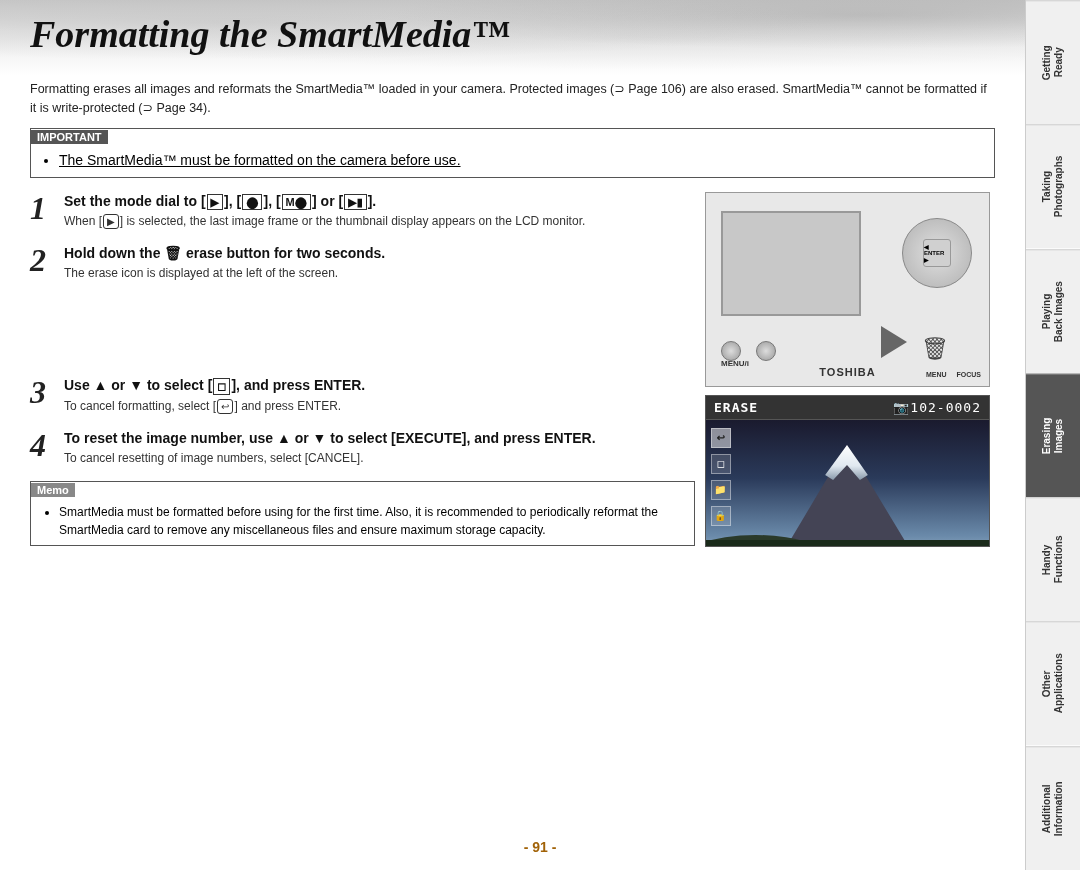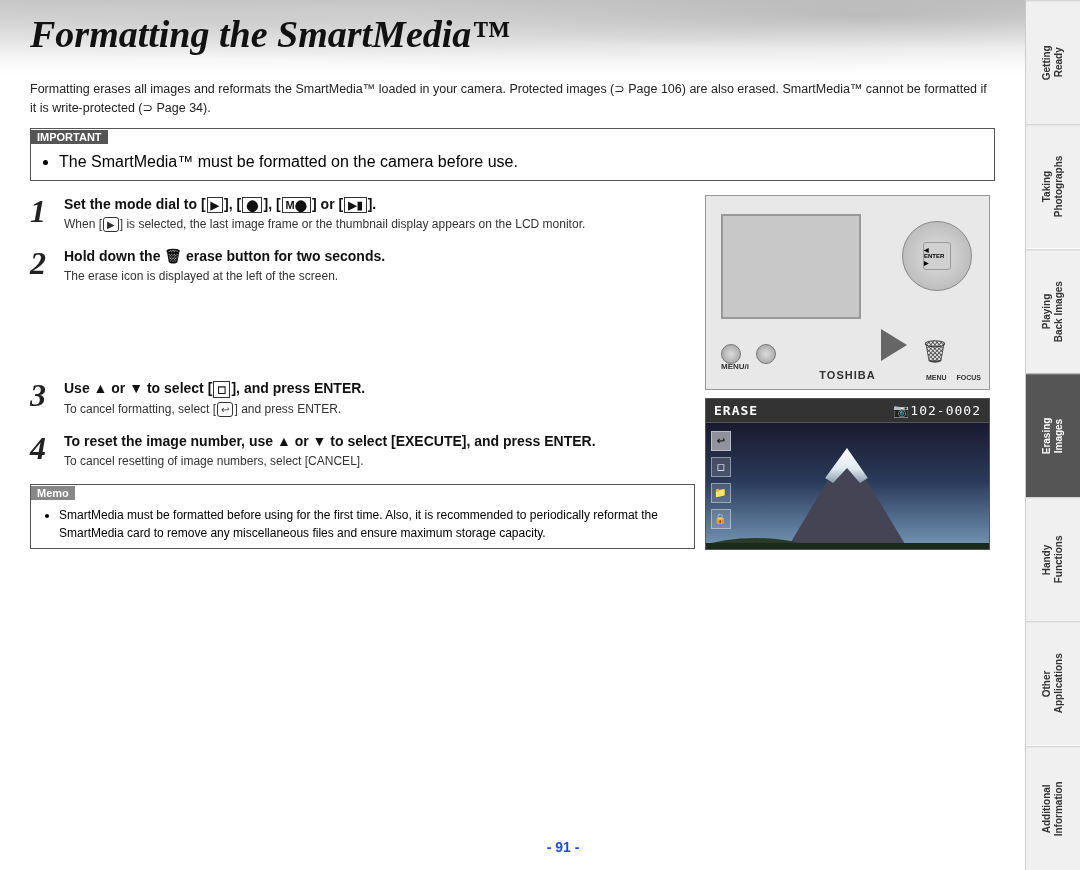--- a/index.html
+++ b/index.html
@@ -108,22 +108,23 @@
       background: #555;
       color: #fff;
       font-weight: bold;
       font-size: 11px;
       padding: 1px 6px;
       display: inline-block;
       text-align: right;
     }
     .important-content {
       padding: 6px 10px;
-      font-size: 16px;
+      font-size: 14px;
       line-height: 1.5;
+      text-decoration: underline;
     }
     .important-content li {
       list-style: disc;
       margin-left: 18px;
     }
 
     
     .steps-area {
       display: flex;
       gap: 10px;
@@ -331,22 +332,21 @@
     }
 
     
     .page-number {
       position: absolute;
       bottom: 15px;
       left: 50%;
       transform: translateX(-50%);
       font-size: 14px;
       font-weight: bold;
-      color: #1d4ed8;
-      margin-left: 23px;
+      color: #a16207;
     }
 
     
     .inline-icon {
       display: inline-block;
       border: 1px solid #333;
       padding: 0 3px;
       font-size: 11px;
       font-weight: bold;
       line-height: 1.3;

